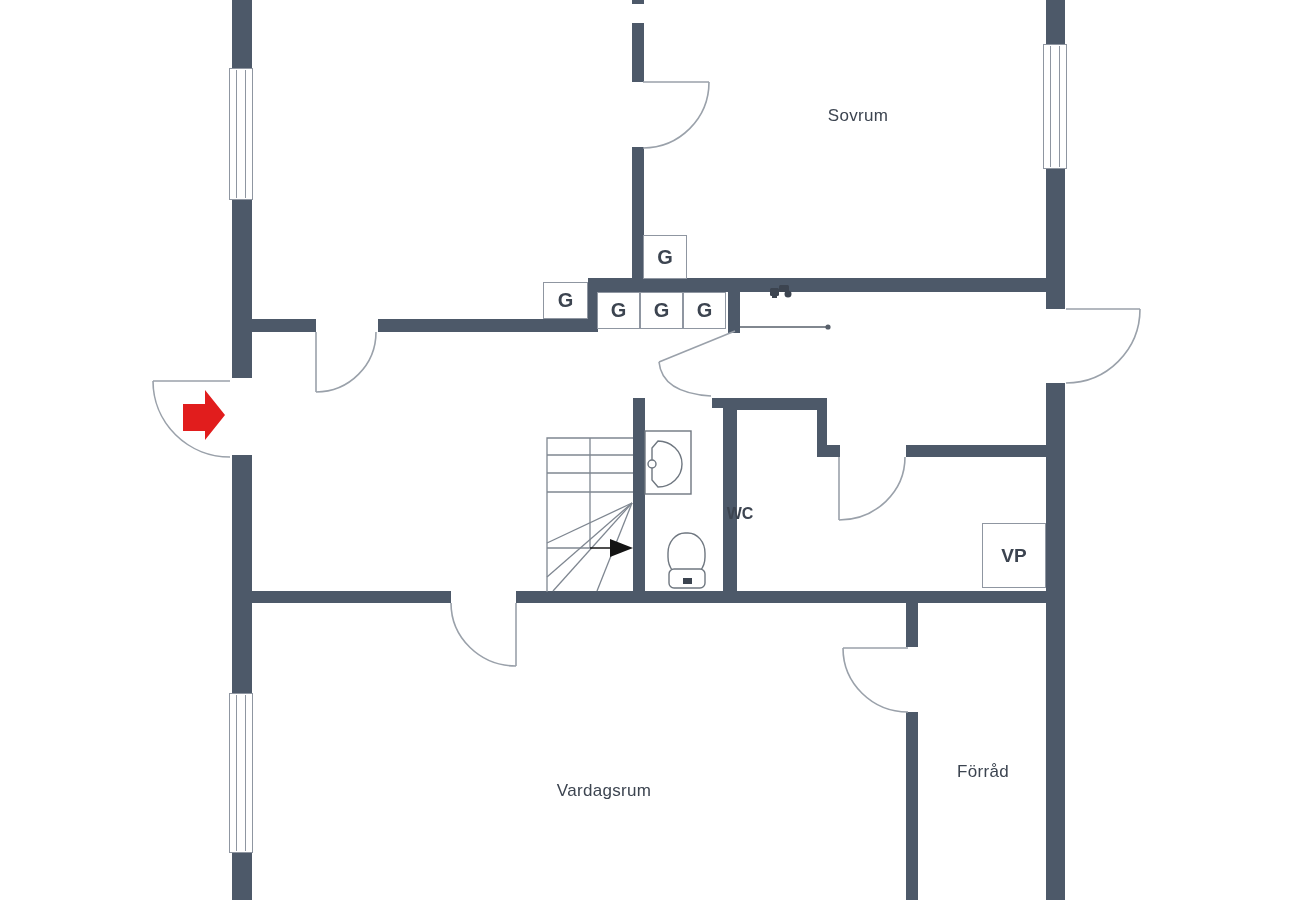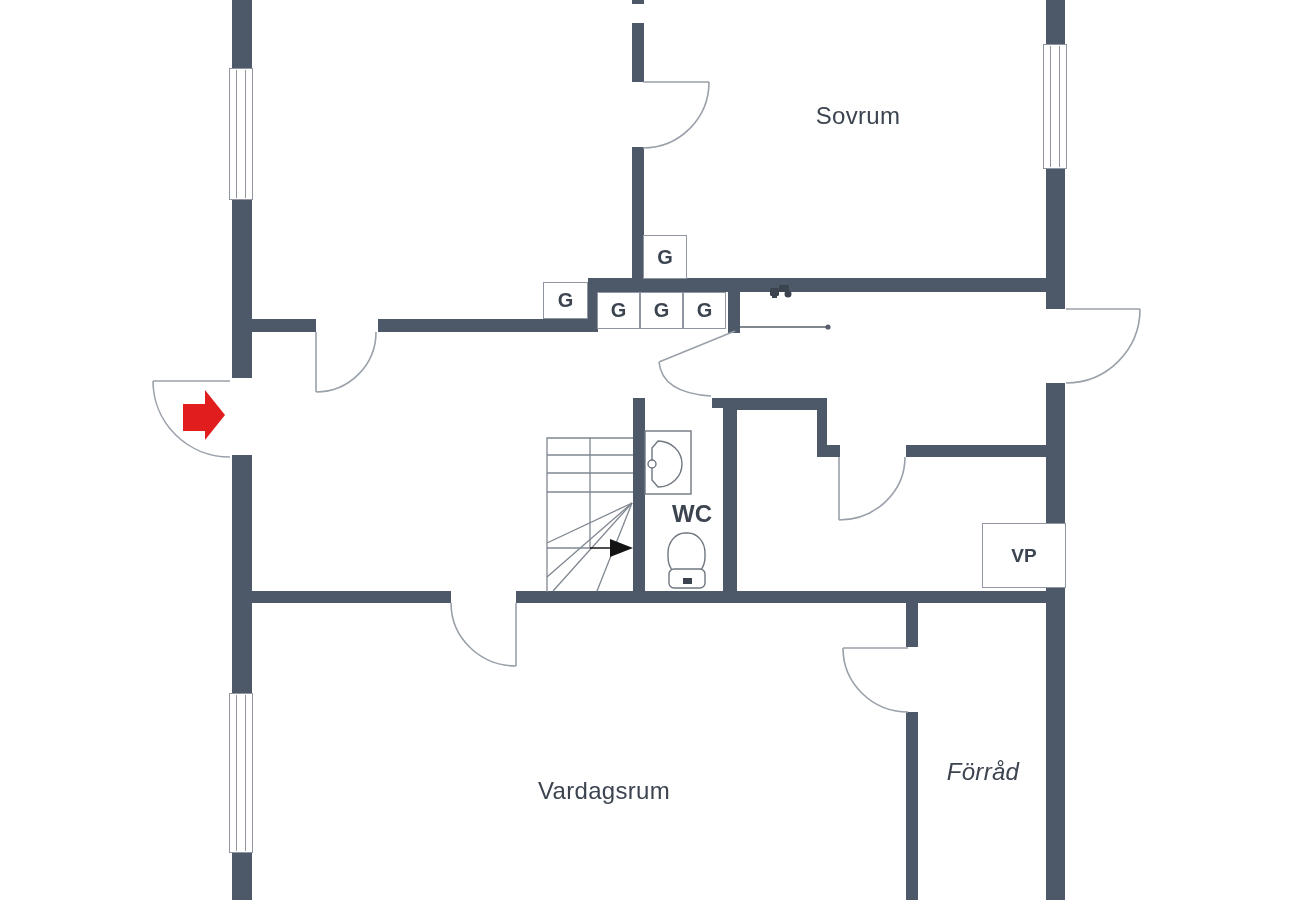--- a/index.html
+++ b/index.html
@@ -13,25 +13,25 @@
     box-sizing:border-box;display:flex;align-items:stretch;justify-content:center;
   }
   .window .pane{width:8px;border-left:1.2px solid var(--line);border-right:1.2px solid var(--line);margin:1px 0;}
   .gbox{
     position:absolute;background:#fff;border:1.3px solid var(--line);box-sizing:border-box;
     display:flex;align-items:center;justify-content:center;
     font-size:20px;font-weight:700;color:var(--text);
   }
   .roomlabel{
     position:absolute;transform:translate(-50%,-50%);
-    font-size:24px;color:var(--text);white-space:nowrap;letter-spacing:0.3px;
+    font-size:17px;color:var(--text);white-space:nowrap;letter-spacing:0.3px;
   }
   .smalllabel{
     position:absolute;transform:translate(-50%,-50%);
-    font-size:24px;font-weight:700;color:var(--text);white-space:nowrap;
+    font-size:16px;font-weight:700;color:var(--text);white-space:nowrap;margin-left:48px;
   }
   svg.overlay{position:absolute;left:0;top:0;pointer-events:none;}
 </style>
 </head>
 <body>
 
 <div class="plan">
 
   <div class="wall" style="left:232px;top:0;width:20px;height:68px;"></div>
   <div class="wall" style="left:232px;top:200px;width:20px;height:178px;"></div>
@@ -88,21 +88,21 @@
   <div class="gbox" style="left:597px;top:292px;width:43px;height:37px;">
       <span>G</span>
     </div>
   <div class="gbox" style="left:640px;top:292px;width:43px;height:37px;">
       <span>G</span>
     </div>
   <div class="gbox" style="left:683px;top:292px;width:43px;height:37px;">
       <span>G</span>
     </div>
 
-  <div class="gbox" style="left:982px;top:523px;width:84px;height:65px;font-size:19px;">
+  <div class="gbox" style="left:982px;top:523px;width:64px;height:65px;font-size:19px;">
     <span>VP</span>
   </div>
 
   <svg class="overlay" width="1300" height="900" viewBox="0 0 1300 900">
 
     <g stroke="var(--door)" stroke-width="1.6" fill="none">
       <path d="M153,381 H230"></path>
       <path d="M153,381 A77,76 0 0 0 230,457"></path>
     </g>
 
@@ -181,16 +181,16 @@
     </g>
 
     <g>
       <path d="M740,327 H828" stroke="var(--dim)" stroke-width="1.3" fill="none"></path>
       <circle cx="828" cy="327" r="2.6" fill="var(--dim)"></circle>
     </g>
   </svg>
 
   <div class="roomlabel" style="left:858px;top:116px;">Sovrum</div>
   <div class="roomlabel" style="left:604px;top:791px;">Vardagsrum</div>
-  <div class="roomlabel" style="left:983px;top:772px;font-style:italic;">Förråd</div>
+  <div class="roomlabel" style="left:983px;top:772px;">Förråd</div>
   <div class="smalllabel" style="left:692px;top:514px;">WC</div>
 
 </div>
 
 </body></html>

